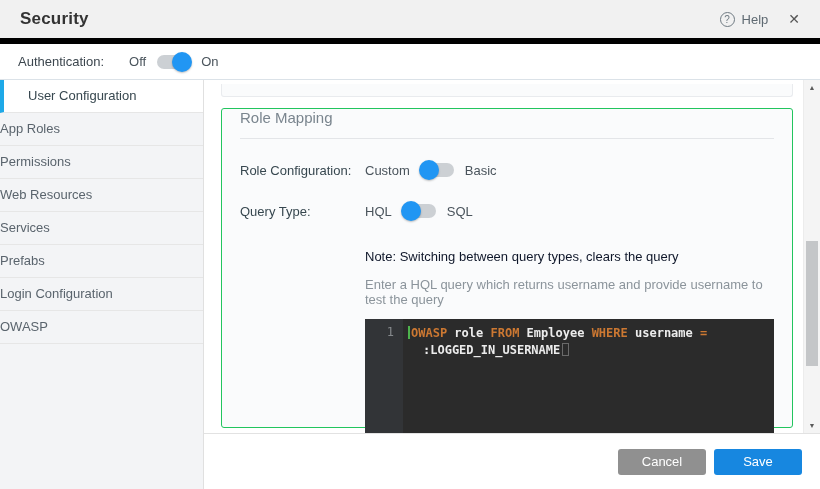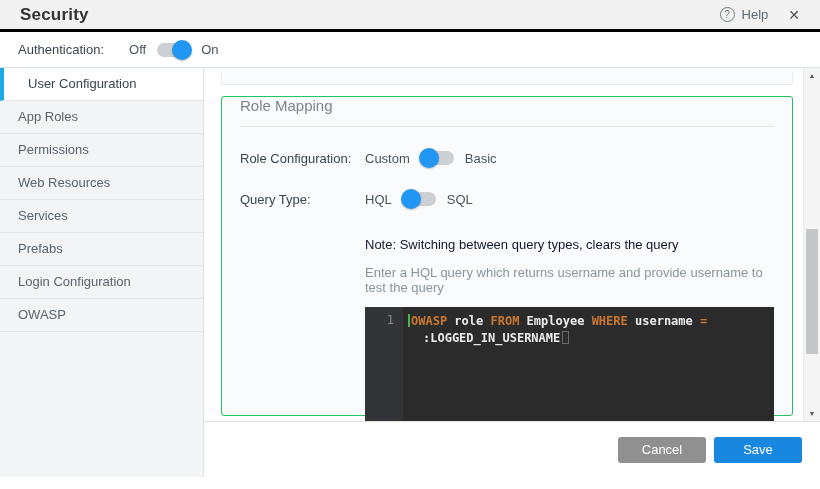--- a/index.html
+++ b/index.html
@@ -4,21 +4,21 @@
 <style>
   * { margin:0; padding:0; box-sizing:border-box; }
   html,body { width:820px; height:489px; }
   body {
     font-family:"Liberation Sans", sans-serif;
     font-size:13px; color:#424242; background:#fff; overflow:hidden;
   }
 
   
   .header {
-    height:32px; background:#f1f1f1; border-bottom:3px solid #000000;
+    height:44px; background:#f1f1f1; border-bottom:6px solid #000000;
     display:flex; align-items:center; padding:0 20px;
   }
   .header-title { font-size:17px; font-weight:600; color:#333; letter-spacing:.2px; }
   .header-right { margin-left:auto; display:flex; align-items:center; color:#5f6a72; }
   .help-wrap { display:flex; align-items:center; gap:7px; cursor:pointer; }
   .help-icon {
     width:15px; height:15px; border:1px solid #6f7a82; border-radius:50%;
     font-size:10px; line-height:13px; text-align:center; color:#6f7a82;
   }
   .close-icon { margin-left:20px; font-size:14px; color:#555; cursor:pointer; }
@@ -39,21 +39,21 @@
     position:absolute; top:-3px; box-shadow:0 1px 2px rgba(0,0,0,.25);
   }
   .toggle.knob-left  .knob { left:-2px; }
   .toggle.knob-right .knob { right:-2px; }
 
   
   .body { display:flex; height:409px; }
 
   .sidebar { width:204px; background:#f3f4f6; border-right:1px solid #e0e0e0; flex:none; }
   .side-item {
-    height:33px; line-height:32px; padding-left:18px;
+    height:33px; line-height:32px; 
     border-bottom:1px solid #e6e6e6; color:#5a646d; cursor:pointer; background:#f3f4f6;
   }
   .side-item.active {
     background:#fff; border-left:4px solid #1ea9e8; padding-left:24px; color:#37474f;
   }
 
   .main { flex:1; display:flex; flex-direction:column; background:#fff; }
 
   
   .scroll-area { height:353px; position:relative; background:#fff; }

